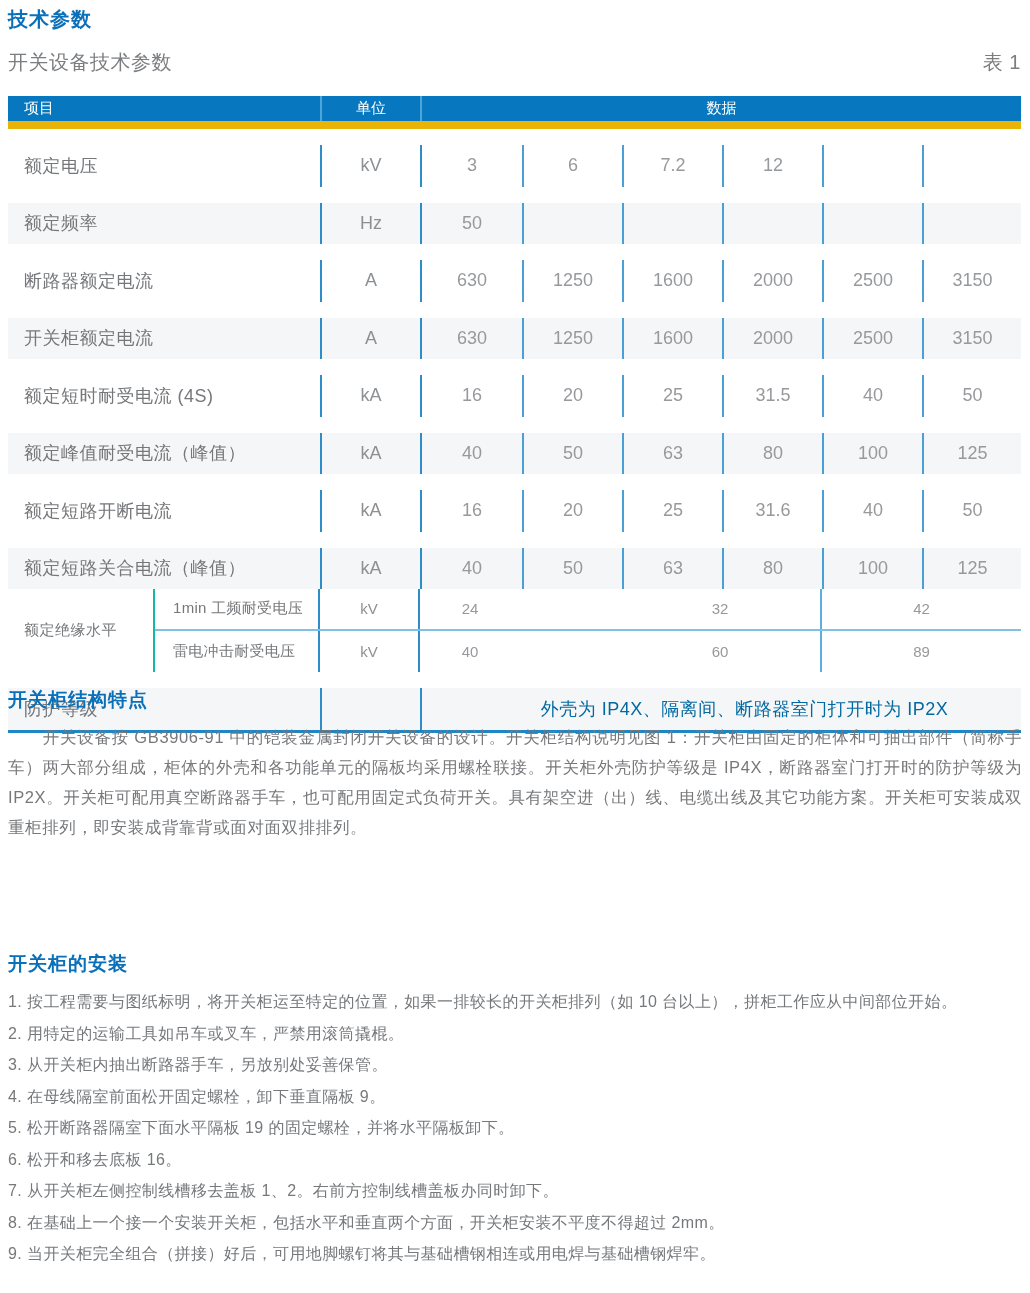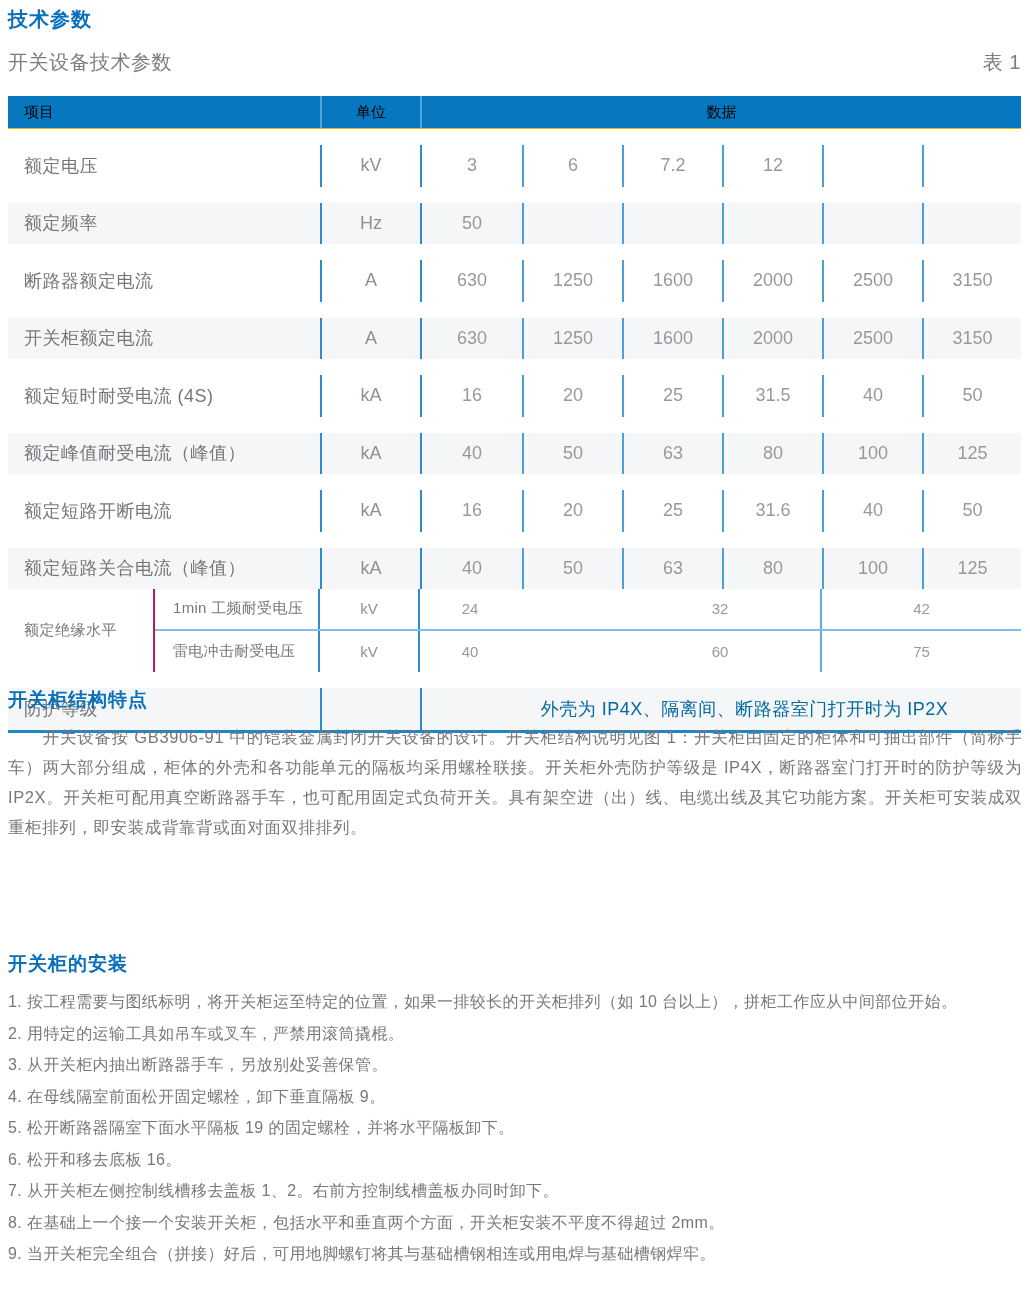--- a/index.html
+++ b/index.html
@@ -11,35 +11,35 @@
   .page-title{
     position:absolute;left:8px;top:6px;font-size:20px;font-weight:bold;color:#0a70ba;letter-spacing:1px;
   }
   .cap-row{
     position:absolute;left:8px;top:49px;width:1013px;display:flex;justify-content:space-between;
     font-size:20px;color:#7b7e81;letter-spacing:.5px;
   }
   
   .tbl{position:absolute;left:8px;top:96px;width:1013px;border-bottom:3px solid #1f86c6;}
   .tbl *{box-sizing:border-box;}
-  .thead{display:flex;height:33px;background:#0778bf;color:#000000;font-size:15px;border-bottom:1px solid #eab308;}
+  .thead{display:flex;height:33px;background:#0778bf;color:#ffffff;font-size:15px;border-bottom:8px solid #eab308;}
   .th{display:flex;align-items:center;}
   .th-item{width:314px;padding-left:16px;border-right:2px solid #4ea6d8;}
   .th-unit{width:100px;justify-content:center;border-right:2px solid #4ea6d8;}
   .th-data{flex:1;justify-content:center;}
   .row{display:flex;height:41.5px;font-size:18px;background:#fff;margin-top:16px;}
   .row.alt{background:#f5f6f7;}
   .cl{width:314px;display:flex;align-items:center;padding-left:16px;color:#75777a;border-right:2px solid #2e8cc8;letter-spacing:.5px;}
   .cu{width:100px;display:flex;align-items:center;justify-content:center;color:#8d9093;border-right:2px solid #2e8cc8;}
   .cv{width:100px;display:flex;align-items:center;justify-content:center;color:#97999c;}
   .cv + .cv{border-left:2px solid #4aa0d6;}
   .cv.last{flex:1;}
   
   .ins{display:flex;height:83px;background:#fff;font-size:15px;}
-  .ins-label{width:147px;display:flex;align-items:center;padding-left:16px;color:#75777a;border-right:2px solid #be185d;letter-spacing:.5px;}
+  .ins-label{width:147px;display:flex;align-items:center;padding-left:16px;color:#75777a;border-right:2px solid #14b8a6;letter-spacing:.5px;}
   .ins-right{flex:1;display:flex;flex-direction:column;}
   .ins-sub{display:flex;height:41.5px;}
   .ins-sub.first{border-bottom:2px solid #7fc0e6;}
   .ins-sub-label{width:165px;display:flex;align-items:center;padding-left:18px;color:#75777a;border-right:2px solid #2e8cc8;letter-spacing:.3px;}
   .ins-unit{width:100px;display:flex;align-items:center;justify-content:center;color:#8d9093;border-right:2px solid #2e8cc8;}
   .ins-vals{flex:1;display:flex;}
   .iv{display:flex;align-items:center;justify-content:center;color:#97999c;}
   .iv1{width:100px;}
   .iv-gap{width:100px;}
   .iv2{width:200px;}
@@ -179,21 +179,21 @@
             <div class="iv iv3">42</div>
           </div>
         </div>
         <div class="ins-sub">
           <div class="ins-sub-label">雷电冲击耐受电压</div>
           <div class="ins-unit">kV</div>
           <div class="ins-vals">
             <div class="iv iv1">40</div>
             <div class="iv iv-gap"></div>
             <div class="iv iv2">60</div>
-            <div class="iv iv3">75</div>
+            <div class="iv iv3">89</div>
           </div>
         </div>
       </div>
     </div>
 
     <div class="row alt">
       <div class="cl">防护等级</div>
       <div class="cu"></div>
       <div class="prot-val">外壳为 IP4X、隔离间、断路器室门打开时为 IP2X</div>
     </div>

